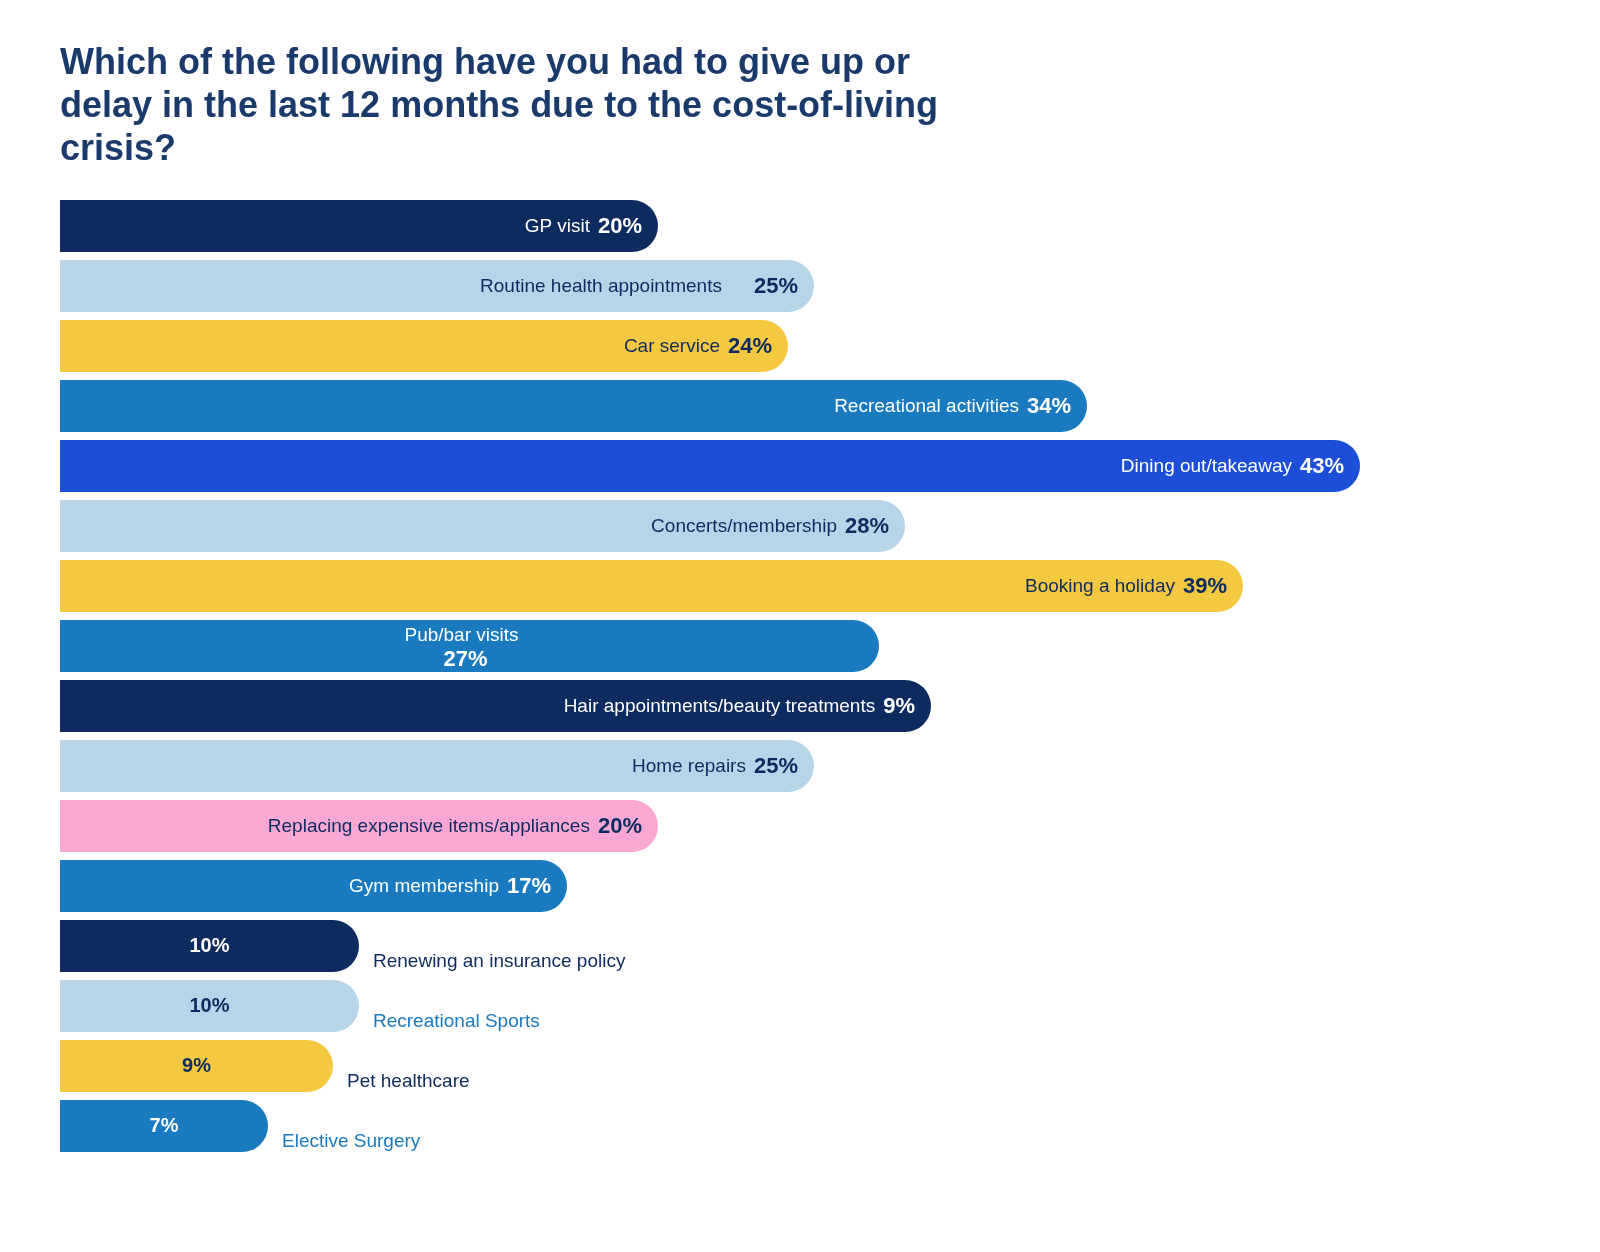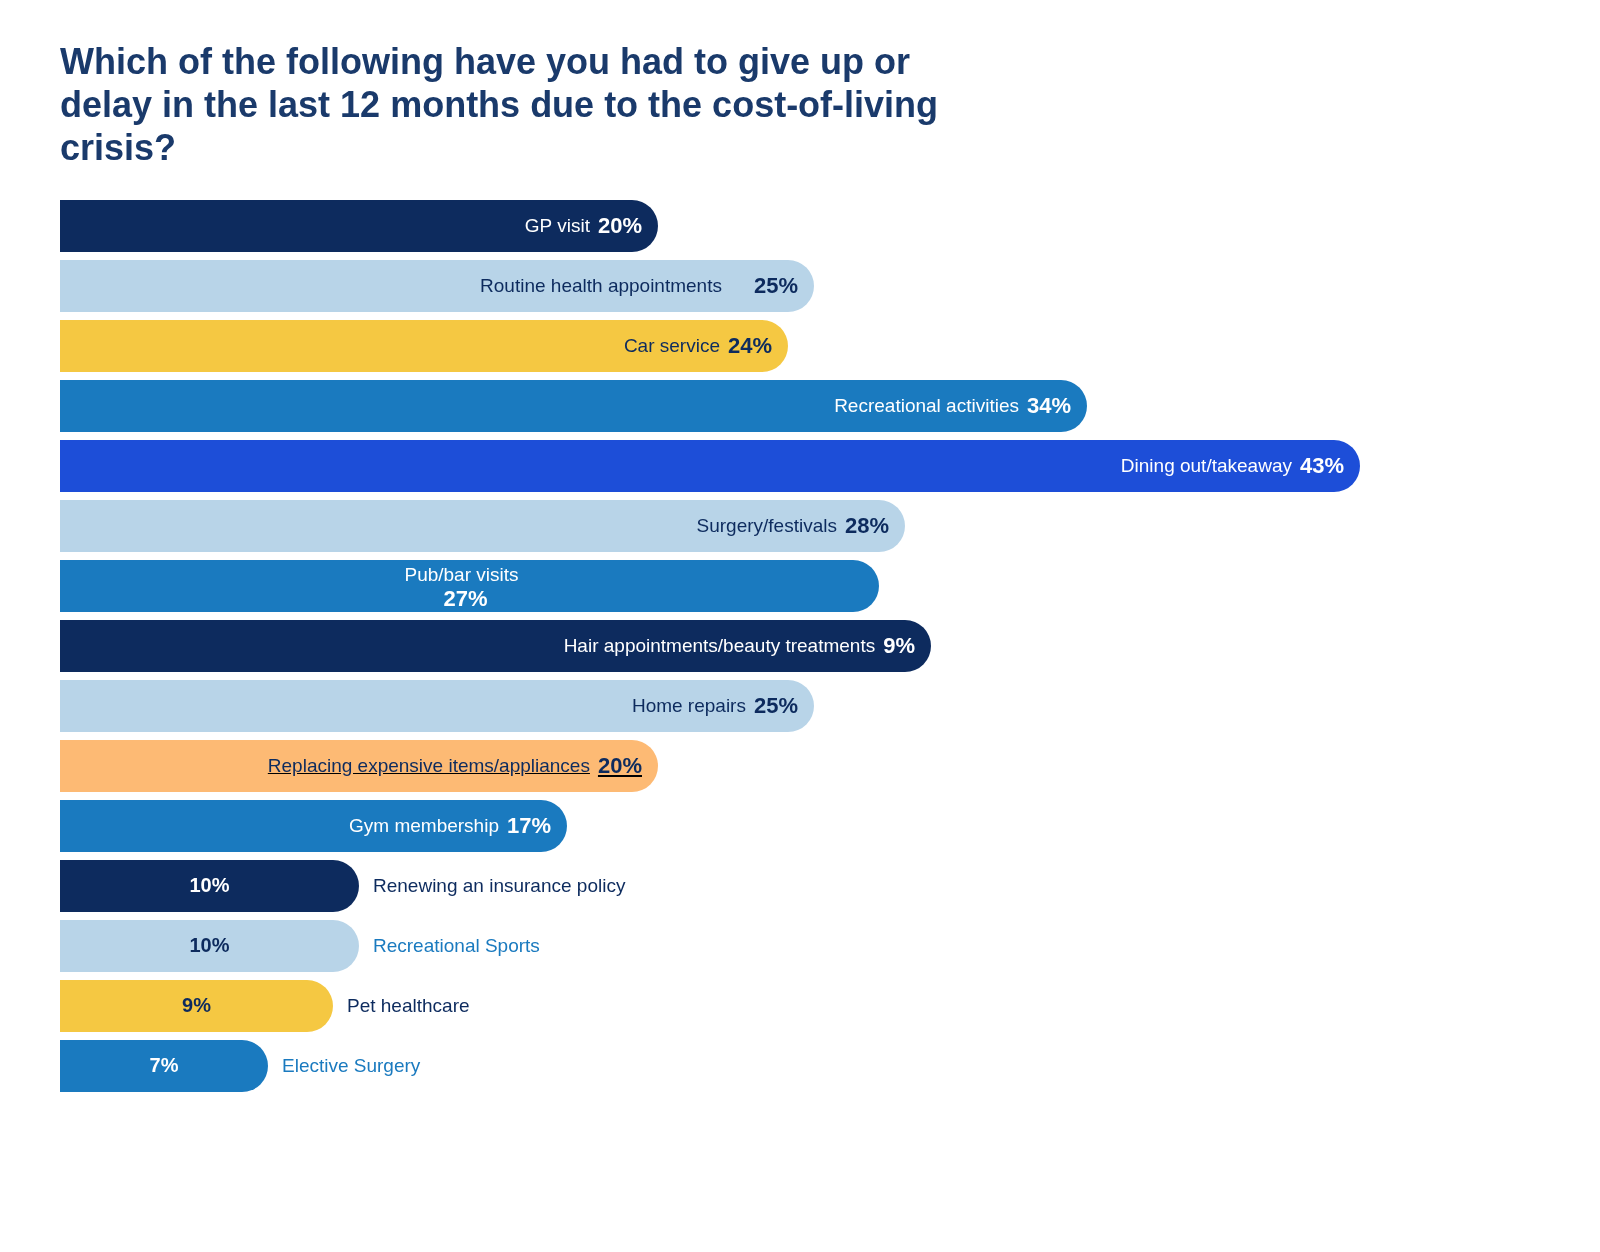--- a/index.html
+++ b/index.html
@@ -19,21 +19,21 @@
       max-width: 900px;
     }
     .bars-container {
       display: flex;
       flex-direction: column;
       gap: 8px;
       width: 100%;
     }
     .bar-row {
       display: flex;
-      align-items: center;
+      align-items: flex-end;
       height: 52px;
     }
     .bar {
       display: flex;
       align-items: center;
       justify-content: flex-end;
       padding-right: 16px;
       border-radius: 0 30px 30px 0;
       height: 100%;
       min-width: 80px;
@@ -101,22 +101,28 @@
       </div>
     </div>
     <div class="bar-row">
       <div class="bar" style="width: 1300px; background-color: #1d4ed8;">
         <span class="bar-label" style="color: rgb(255, 255, 255);">Dining out/takeaway</span>
         <span class="bar-pct" style="color: rgb(255, 255, 255);">43%</span>
       </div>
     </div>
     <div class="bar-row">
       <div class="bar" style="width: 845px; background-color: rgb(184, 212, 232);">
-        <span class="bar-label" style="color: rgb(13, 43, 94);">Surgery/festivals</span>
+        <span class="bar-label" style="color: rgb(13, 43, 94);">Concerts/membership</span>
         <span class="bar-pct" style="color: rgb(13, 43, 94);">28%</span>
+      </div>
+    </div>
+    <div class="bar-row">
+      <div class="bar" style="width: 1183px; background-color: rgb(245, 200, 66);">
+        <span class="bar-label" style="color: rgb(13, 43, 94);">Booking a holiday</span>
+        <span class="bar-pct" style="color: rgb(13, 43, 94);">39%</span>
       </div>
     </div>
     <div class="bar-row">
       <div class="bar" style="width: 819px; background-color: rgb(26, 122, 191); flex-direction: column;">
         <span class="bar-label" style="color: rgb(255, 255, 255);">Pub/bar visits</span>
         <span class="bar-pct" style="color: rgb(255, 255, 255);">27%</span>
       </div>
     </div>
     <div class="bar-row">
       <div class="bar" style="width: 871px; background-color: rgb(13, 43, 94);">
@@ -124,21 +130,21 @@
         <span class="bar-pct" style="color: rgb(255, 255, 255);">9%</span>
       </div>
     </div>
     <div class="bar-row">
       <div class="bar" style="width: 754px; background-color: rgb(184, 212, 232);">
         <span class="bar-label" style="color: rgb(13, 43, 94);">Home repairs</span>
         <span class="bar-pct" style="color: rgb(13, 43, 94);">25%</span>
       </div>
     </div>
     <div class="bar-row">
-      <div class="bar" style="width: 598px; background-color: #fdba74; text-decoration: underline;">
+      <div class="bar" style="width: 598px; background-color: #f9a8d4;">
         <span class="bar-label" style="color: rgb(13, 43, 94);">Replacing expensive items/appliances</span>
         <span class="bar-pct" style="color: rgb(13, 43, 94);">20%</span>
       </div>
     </div>
     <div class="bar-row">
       <div class="bar" style="width: 507px; background-color: rgb(26, 122, 191);">
         <span class="bar-label" style="color: rgb(255, 255, 255);">Gym membership</span>
         <span class="bar-pct" style="color: rgb(255, 255, 255);">17%</span>
       </div>
     </div>

